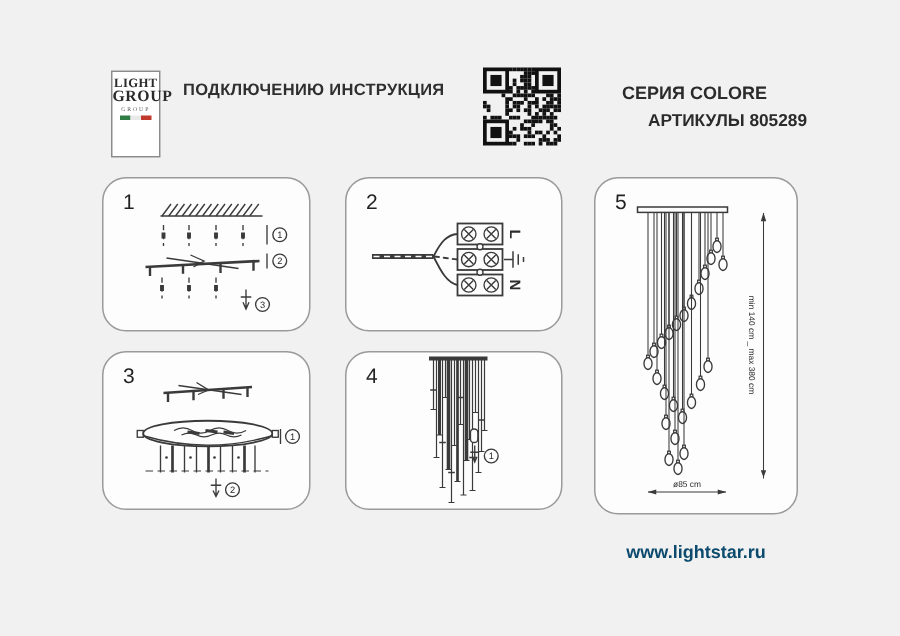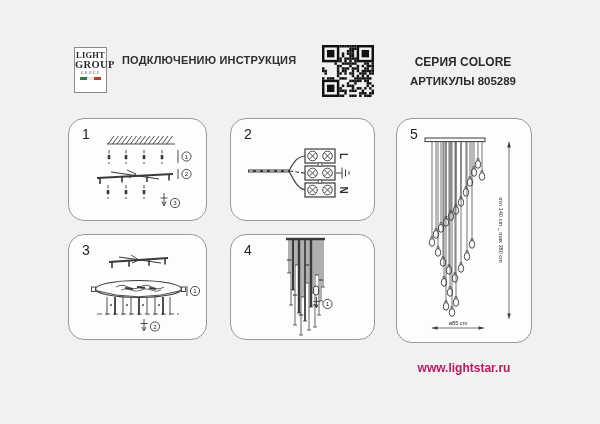--- a/index.html
+++ b/index.html
@@ -1,37 +1,37 @@
 <!DOCTYPE html>
 <html><head>
 <meta charset="utf-8">
 <style>
   html,body{margin:0;padding:0;background:#f1f1f1;}
   #sheet{position:relative;width:600px;height:424px;background:#f1f1f1;overflow:hidden;
          font-family:"Liberation Sans",sans-serif;color:#2b2b2b;}
   .panel{position:absolute;background:#fdfdfd;border:1px solid #9a9a9a;border-radius:16px;box-sizing:border-box;}
   .panel svg{position:absolute;left:0;top:0;}
   .panel-num{position:absolute;left:13px;top:7px;font-size:14px;color:#222;}
-  #logo-box{position:absolute;left:74px;top:47px;width:33px;height:46px;background:#fff;
+  #logo-box{position:absolute;left:74px;top:47px;width:33px;height:58px;background:#fff;
             border:1px solid #8b8b8b;text-align:center;box-sizing:border-box;padding-top:3px;
             font-family:"Liberation Serif",serif;}
   .logo-light{font-size:8.5px;font-weight:bold;line-height:1.05;letter-spacing:.2px;}
   .logo-star{font-size:10.5px;font-weight:bold;line-height:1;letter-spacing:.4px;}
   .logo-group{font-size:3.8px;letter-spacing:1.3px;color:#555;margin-top:1px;}
   .flag{width:22px;height:2.5px;margin:2px auto 0;display:flex;}
   .flag span{flex:1;}
   .flag .g{background:#2e7d44;} .flag .w{background:#e9e9e9;} .flag .r{background:#c0392b;}
   #title{position:absolute;left:122px;top:53px;width:210px;font-size:11px;font-weight:bold;
          line-height:1.35;color:#2f2f2f;letter-spacing:.2px;}
   #qr{position:absolute;left:322px;top:44px;width:52px;height:54px;}
   #right-head{position:absolute;left:388px;top:55px;width:150px;text-align:center;}
   #series{font-size:12px;font-weight:bold;}
-  #article{font-size:11.5px;font-weight:bold;margin-top:6px;}
+  #article{font-size:11.5px;font-weight:bold;margin-top:6px;text-align:right;}
   #footer{position:absolute;left:396px;top:361px;width:136px;text-align:center;
-          font-size:12px;font-weight:bold;color:#be185d;}
+          font-size:12px;font-weight:bold;color:#0c4a6e;}
   text{font-family:"Liberation Sans",sans-serif;fill:#2b2b2b;}
 </style>
 </head>
 <body>
 
 <div id="sheet">
 
   <div id="logo-box">
     <div class="logo-light">LIGHT</div>
     <div class="logo-star">GROUP</div>

